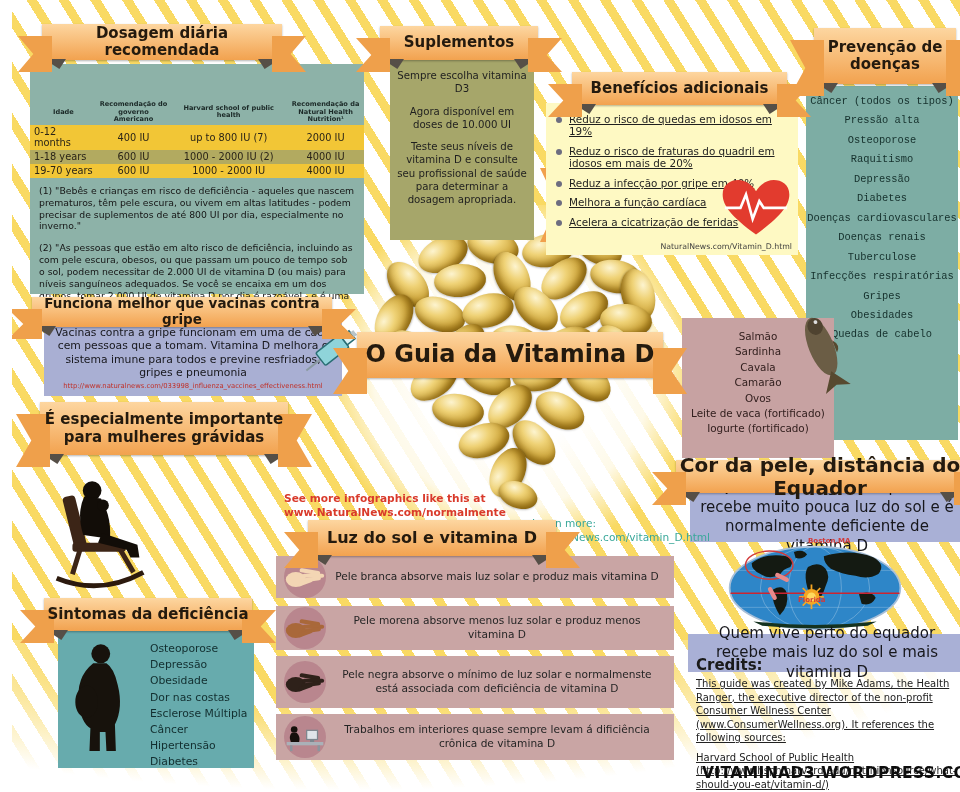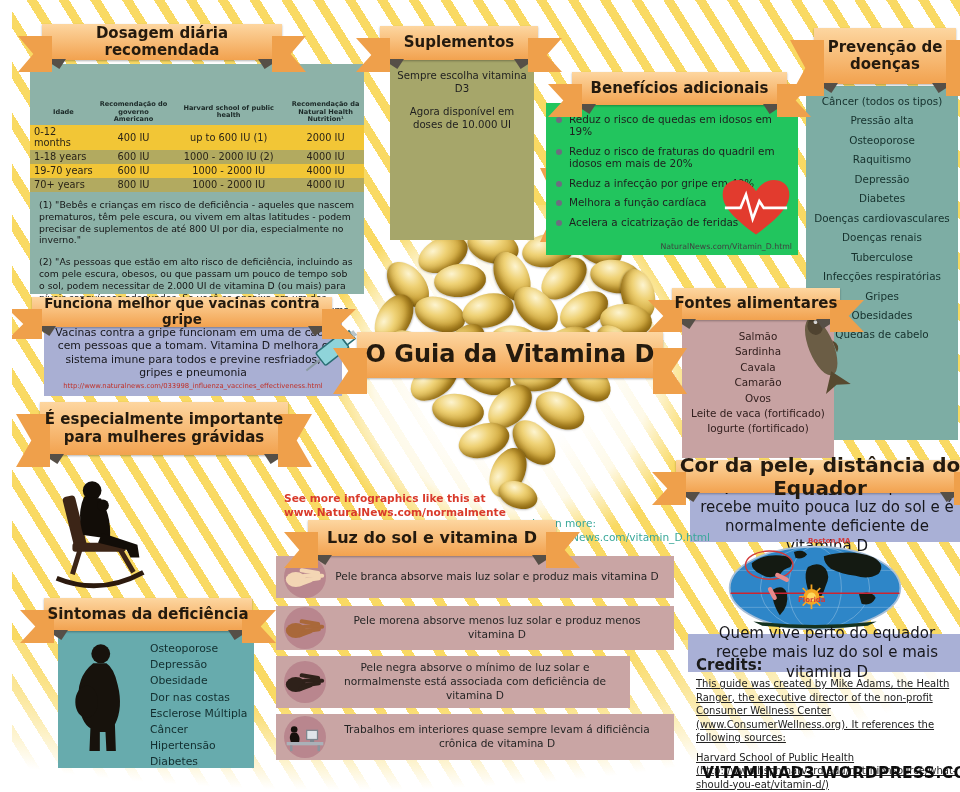--- a/index.html
+++ b/index.html
@@ -36,31 +36,31 @@
   .dosage tr.odd{background:#f2c636;}
   .dosage tr.even{background:#b2aa60;}
   .dosage td:nth-child(n+2),.dosage th:nth-child(n+2){text-align:center;}
   .notes{font-size:9.3px;line-height:1.28;padding:7px 9px 0 9px;color:#151515;}
   .notes p{margin:0 0 10px 0;}
 
   .center-text{text-align:center;}
   .supl{background:#a6a66a;font-size:10.2px;line-height:1.3;}
   .supl p{margin:9px 6px;}
 
-  .benef{background:#22c55e;}
+  .benef{background:#fef9c3;text-decoration:underline;}
   .benef ul{list-style:none;margin:10px 8px 0 10px;padding:0;font-size:10.4px;}
   .benef li{margin-bottom:7px;padding-left:13px;position:relative;line-height:1.2;}
   .benef li::before{content:"";position:absolute;left:0;top:4px;width:6px;height:6px;border-radius:50%;background:#6d6d80;}
   .benef .src{position:absolute;right:6px;bottom:4px;font-size:7.8px;color:#3f3f3f;}
   .heart-ecg{position:absolute;right:6px;bottom:16px;}
 
   .prev{background:#7dada4;}
   .prev ul,.sint ul,.fontes ul{list-style:none;margin:0;padding:0;}
   .prev ul{padding-top:10px;}
-  .prev li{font-size:10.4px;text-align:center;margin-bottom:7.5px;line-height:1.15;color:#15302c;}
+  .prev li{font-size:10.4px;text-align:center;margin-bottom:7.5px;line-height:1.15;color:#15302c;font-family:Liberation Mono, monospace;}
 
   .fluP{background:#a9afd3;font-size:10.8px;line-height:1.25;color:#17171c;}
   .fluP .url{font-size:6.8px;color:#c03028;margin-top:2px;}
 
   .grav{background:#a2a46f;}
   .grav .txt{position:absolute;right:8px;top:10px;width:140px;font-size:10px;line-height:1.3;text-align:right;color:#20201a;}
 
   .sint{background:#67abad;}
   .sint ul{position:absolute;left:92px;top:12px;}
   .sint li{font-size:10.8px;margin-bottom:3.2px;color:#122e2f;}
@@ -164,59 +164,54 @@
           <th style="width:20%">Idade</th>
           <th style="width:22%">Recomendação do governo Americano</th>
           <th style="width:35%">Harvard school of public health</th>
           <th style="width:23%">Recomendação da Natural Health Nutrition¹</th>
         </tr>
       </thead>
       <tbody>
         <tr class="odd">
           <td>0-12 months</td>
           <td>400 IU</td>
-          <td>up to 600 IU (1)</td>
+          <td>up to 800 IU (7)</td>
           <td>2000 IU</td>
         </tr>
         <tr class="even">
           <td>1-18 years</td>
           <td>600 IU</td>
           <td>1000 - 2000 IU (2)</td>
           <td>4000 IU</td>
         </tr>
         <tr class="odd">
           <td>19-70 years</td>
           <td>600 IU</td>
           <td>1000 - 2000 IU</td>
           <td>4000 IU</td>
         </tr>
-        <tr class="even">
-          <td>70+ years</td>
-          <td>800 IU</td>
-          <td>1000 - 2000 IU</td>
-          <td>4000 IU</td>
-        </tr>
       </tbody>
     </table>
     <div class="notes">
       <p>(1) "Bebês e crianças em risco de deficiência - aqueles que nascem prematuros, têm pele escura, ou vivem em altas latitudes - podem precisar de suplementos de até 800 UI por dia, especialmente no inverno."</p>
       <p>(2) "As pessoas que estão em alto risco de deficiência, incluindo as com pele escura, obesos, ou que passam um pouco de tempo sob o  sol, podem necessitar de 2.000 UI de vitamina D (ou mais) para níveis sanguíneos adequados. Se você se encaixa em um dos grupos, tomar 2.000 UI de vitamina D por dia é razoável - e é uma quantidade que se encaixa dentro da faixa de segurança"</p>
     </div>
   </div>
 
   <div class="ribbon" style="left:368px;top:26px;width:158px;height:34px;font-size:15px">
     <span class="tail tl"></span>
     <span class="tail tr"></span>
     <span class="fold fl"></span>
     <span class="fold fr"></span>
     <span>Suplementos</span>
   </div>
   <div class="panel supl center-text" style="left:378px;top:60px;width:144px;height:180px">
     <p>Sempre escolha vitamina D3</p>
     <p>Agora disponível em doses de 10.000 UI</p>
+    <p>Teste seus níveis de vitamina D e consulte seu profissional de saúde para determinar a dosagem apropriada.</p>
   </div>
 
   <div class="ribbon" style="left:560px;top:72px;width:215px;height:33px;font-size:15px">
     <span class="tail tl"></span>
     <span class="tail tr"></span>
     <span class="fold fl"></span>
     <span class="fold fr"></span>
     <span>Benefícios adicionais</span>
   </div>
   <div class="panel benef" style="left:534px;top:103px;width:252px;height:152px">
@@ -321,27 +316,20 @@
     </ul>
   </div>
   <div style="position:absolute;left:52px;top:638px;z-index:4">
     <svg width="66" height="124" viewBox="0 0 70 124">
       <circle cx="39" cy="13" r="10" fill="#17120c"></circle>
       <path d="M31 23 Q12 38 16 66 Q18 86 28 92 L27 116 L38 116 L38 96 L44 96 L45 116 L55 116 L54 88 Q63 70 57 46 Q53 28 45 23 Z" fill="#17120c"></path>
       <ellipse cx="24" cy="64" rx="12" ry="17" fill="#17120c"></ellipse>
     </svg>
   </div>
 
-  <div class="ribbon" style="left:660px;top:288px;width:168px;height:32px;font-size:15px">
-    <span class="tail tl"></span>
-    <span class="tail tr"></span>
-    <span class="fold fl"></span>
-    <span class="fold fr"></span>
-    <span>Fontes alimentares</span>
-  </div>
   <div class="panel fontes" style="left:670px;top:318px;width:152px;height:140px">
     <ul>
       <li>Salmão</li>
       <li>Sardinha</li>
       <li>Cavala</li>
       <li>Camarão</li>
       <li>Ovos</li>
       <li>Leite de vaca (fortificado)</li>
       <li>Iogurte (fortificado)</li>
     </ul>
@@ -436,21 +424,21 @@
         <rect x="21" y="10" width="26" height="5" rx="2.5"></rect>
         <rect x="19" y="16" width="24" height="5" rx="2.5" transform="rotate(-8 19 16)"></rect>
         <rect x="15" y="21" width="18" height="5" rx="2.5" transform="rotate(-20 15 21)"></rect>
       </g>
           </svg>
     </div>
       </div>
     <div class="txt">Pele morena absorve menos luz solar e produz menos vitamina D</div>
   </div>
 
-  <div class="sunrow" style="left:264px;top:656px;width:354px;height:52px">
+  <div class="sunrow" style="left:264px;top:656px;width:398px;height:52px">
     <div class="iconzone">
         <div class="circ">
       <svg width="40" height="26" viewBox="0 0 48 28">
             <g fill="#2e211a">
         <ellipse cx="13" cy="17" rx="12" ry="9"></ellipse>
         <rect x="18" y="3" width="25" height="5" rx="2.5" transform="rotate(10 18 3)"></rect>
         <rect x="21" y="10" width="26" height="5" rx="2.5"></rect>
         <rect x="19" y="16" width="24" height="5" rx="2.5" transform="rotate(-8 19 16)"></rect>
         <rect x="15" y="21" width="18" height="5" rx="2.5" transform="rotate(-20 15 21)"></rect>
       </g>

